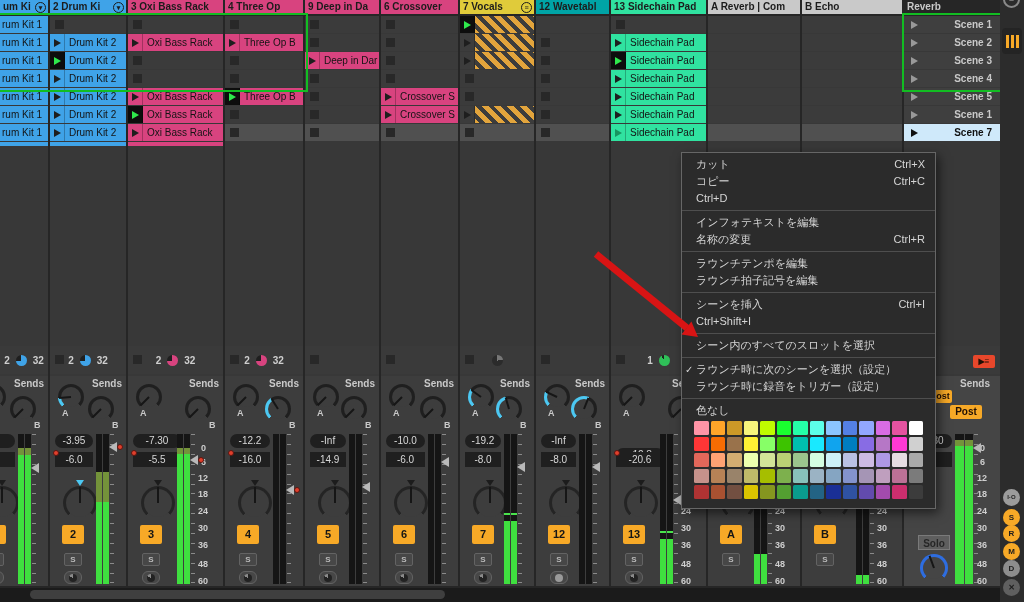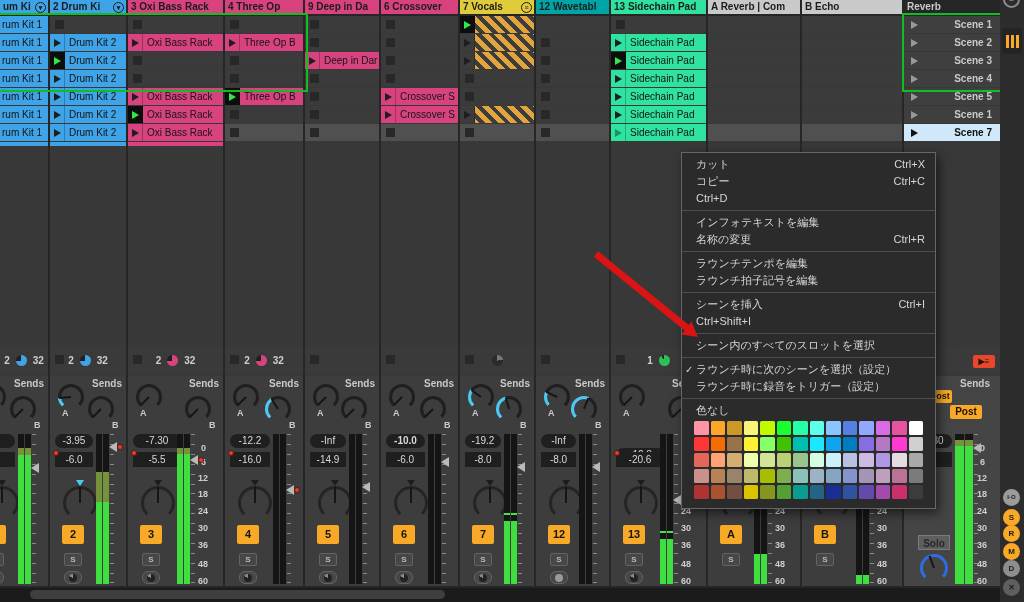--- a/index.html
+++ b/index.html
@@ -563,21 +563,21 @@
           <div class="knob" style="left: 8px; top: 8px; width: 26px; height: 26px; background: conic-gradient(from 225deg, rgb(31, 31, 31) 0deg, rgb(31, 31, 31) 270deg, transparent 270deg, transparent 360deg);">
             <div class="kcore"></div>
             <div class="kptr" style="transform: rotate(45deg);"></div>
           </div>
           <div class="klbl" style="left: 12px; top: 32px;">A</div>
           <div class="knob" style="left: 39px; top: 20px; width: 26px; height: 26px; background: conic-gradient(from 225deg, rgb(31, 31, 31) 0deg, rgb(31, 31, 31) 270deg, transparent 270deg, transparent 360deg);">
             <div class="kcore"></div>
             <div class="kptr" style="transform: rotate(45deg);"></div>
           </div>
           <div class="klbl" style="left: 63px; top: 44px;">B</div>
-          <div class="pill" style="left: 5px; top: 58px; width: 39px; font-weight: bold;">-10.0</div>
+          <div class="pill" style="left: 5px; top: 58px; width: 39px;">-10.0</div>
           <div class="fbox" style="left: 5px; top: 76px; width: 39px;">-6.0</div>
           <div class="panmark" style="left: 26px; top: 104px;"></div>
           <div class="knob" style="left: 13px; top: 110px; width: 34px; height: 34px; background: conic-gradient(from 225deg, rgb(36, 36, 36) 0deg, rgb(36, 36, 36) 270deg, transparent 270deg, transparent 360deg);">
             <div class="kcore"></div>
             <div class="kptr" style="transform: rotate(180deg);"></div>
           </div>
           <div class="numbtn" style="left: 12px; top: 149px; width: 22px; height: 19px; line-height: 19px;">6</div>
           <div class="sbtn" style="left: 14px; top: 177px; width: 18px; height: 13px; line-height: 11px;">S</div>
           <div class="armbtn" style="left: 14px; top: 195px; width: 18px; height: 13px;">
             <div class="armglyph" style="background: conic-gradient(rgb(34, 34, 34) 0deg, rgb(34, 34, 34) 300deg, rgb(138, 138, 138) 300deg, rgb(138, 138, 138) 360deg);"></div>

